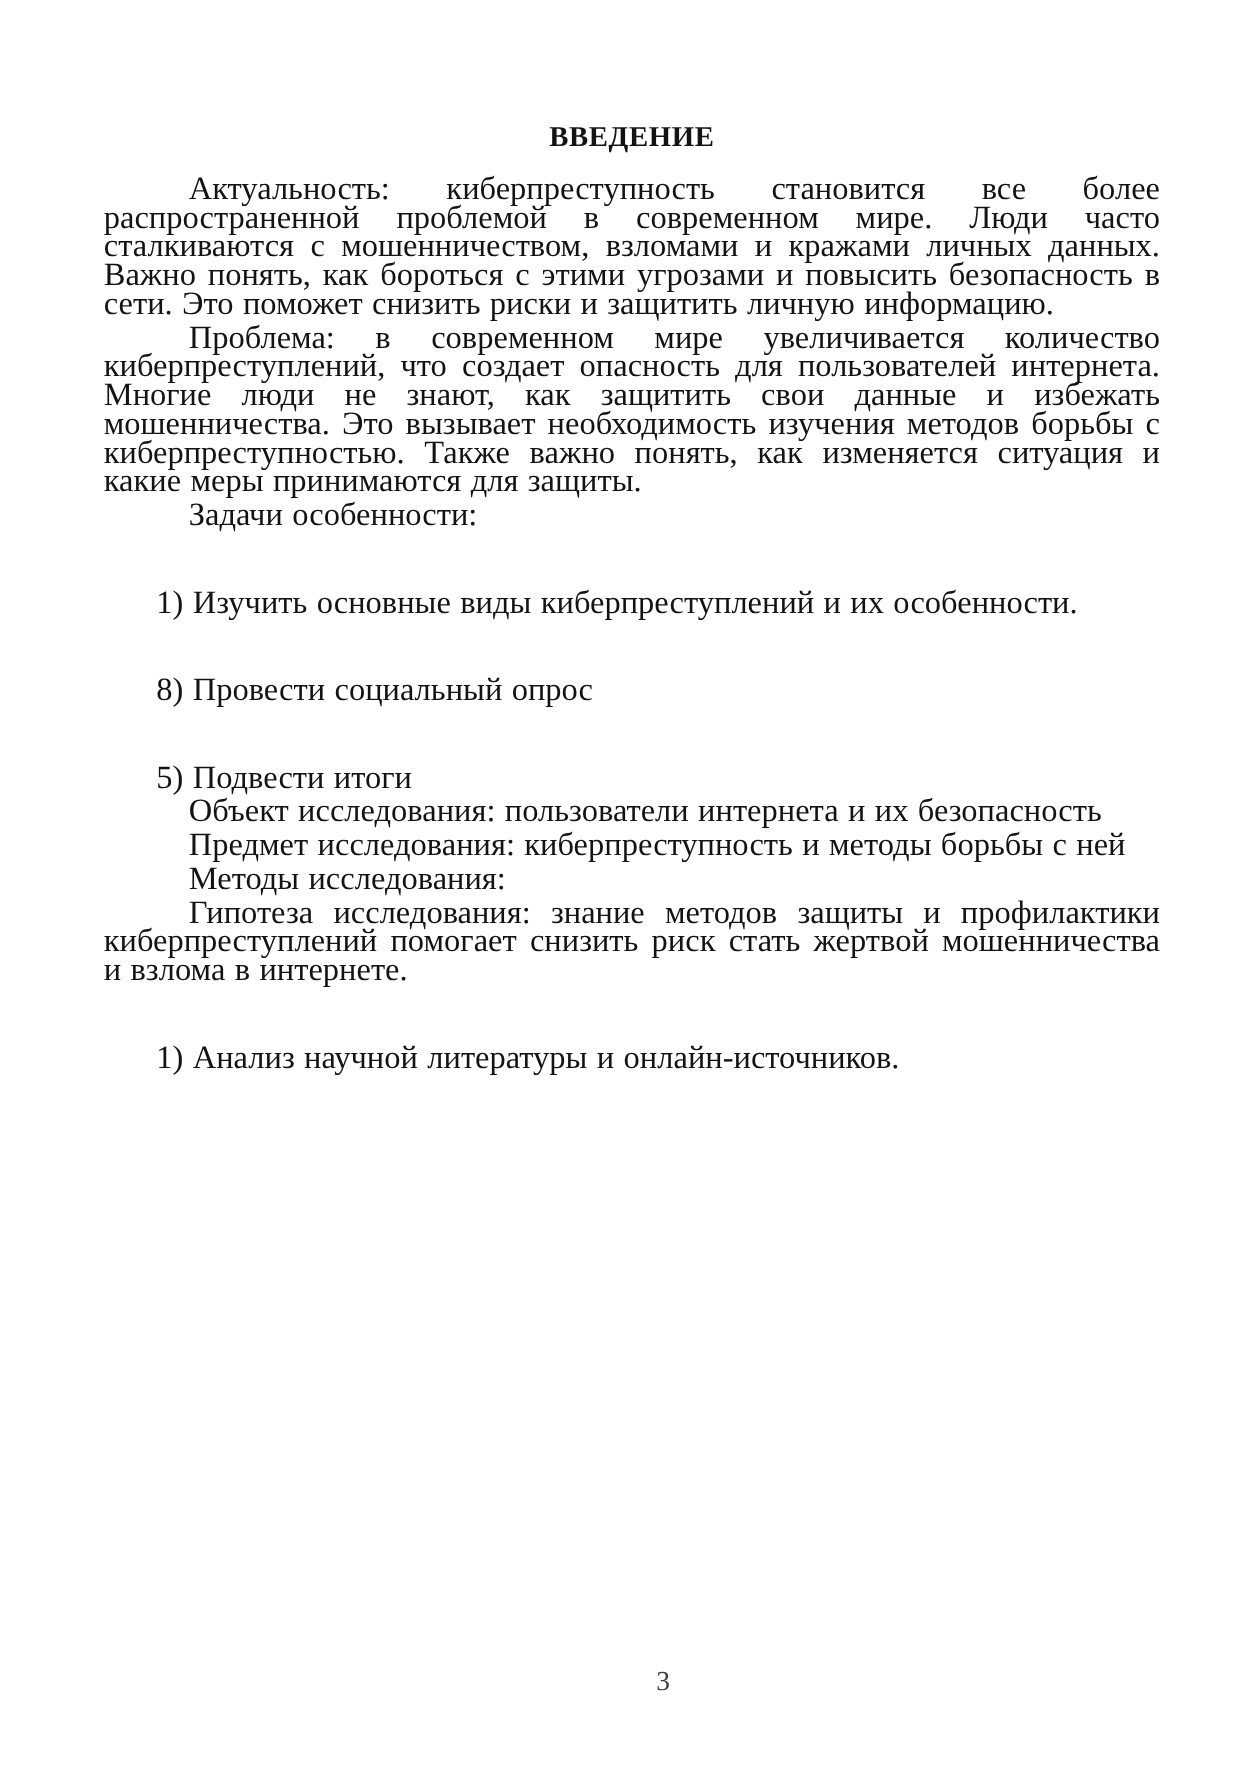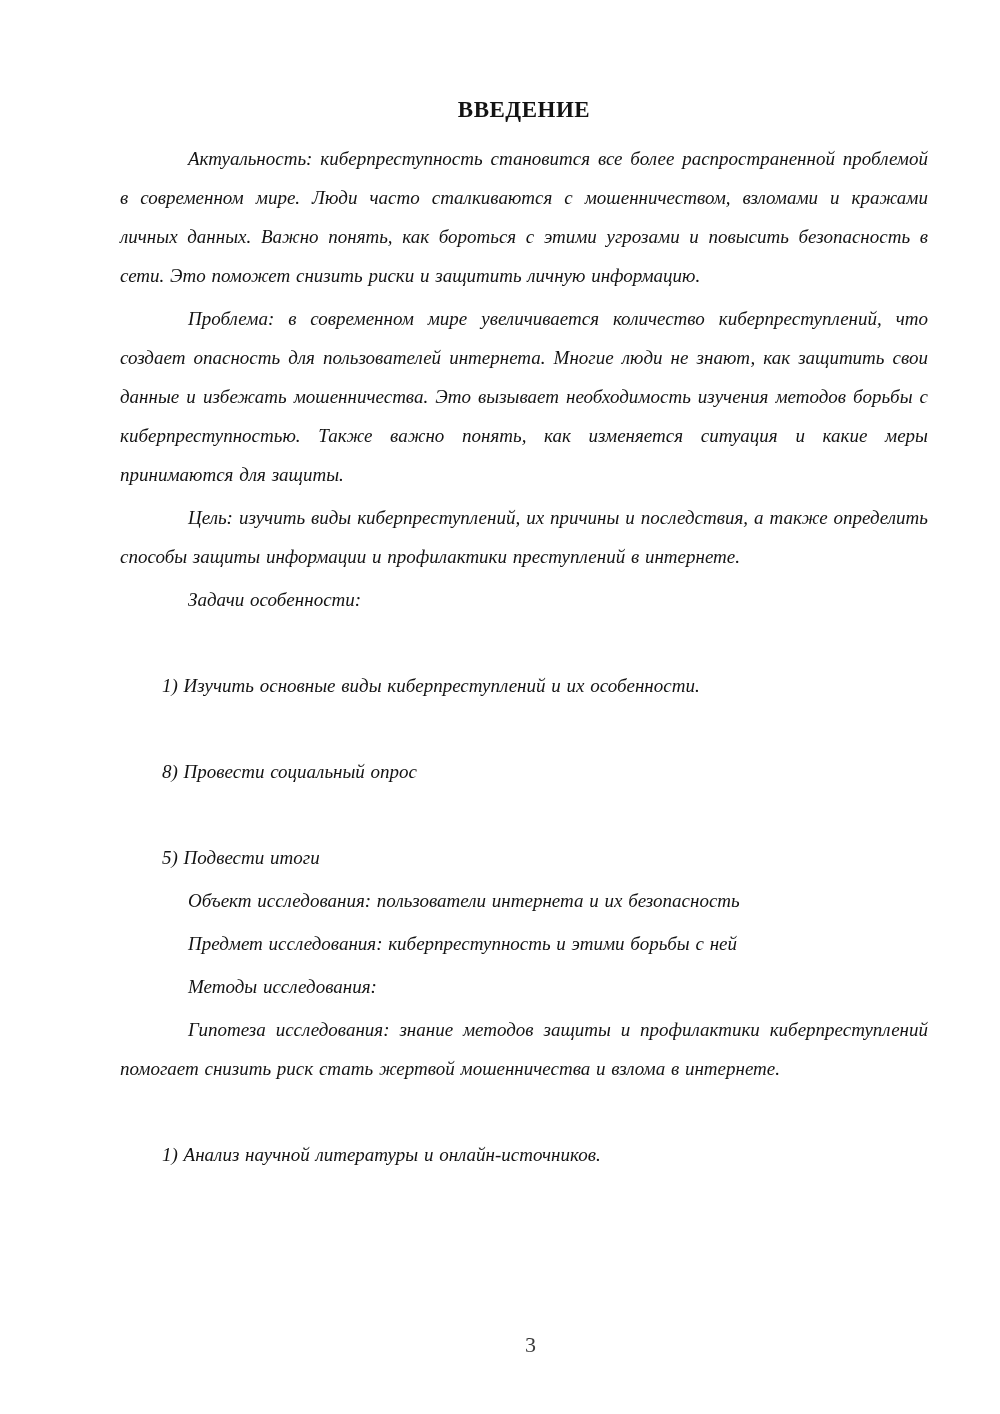--- a/index.html
+++ b/index.html
@@ -8,37 +8,36 @@
     position: relative;
     width: 1000px;
     height: 1414px;
     margin: 0 auto;
     background: #ffffff;
     color: #131313;
     font-family: "Liberation Serif", "DejaVu Serif", serif;
     overflow: hidden;
   }
   .content {
-    padding: 90px 72px 0 120px;
+    padding: 90px 72px 0 83px;
   }
   .doc-title {
     font-size: 23px;
     line-height: 39px;
     font-weight: bold;
     text-align: center;
     letter-spacing: 0.5px;
     margin: 0 0 10px 0;
   }
   .para {
-    font-size: 19px;
-    line-height: 39px;
+    font-size: 26px;
+    line-height: 23px;
     text-align: justify;
     margin: 0 0 4px 0;
     word-spacing: 1px;
-    font-style: italic;
   }
   .para.body-para { text-indent: 68px; }
   .para.list-para { text-indent: 42px; margin-top: 47px; }
   .page-number {
     position: absolute;
     top: 1330px;
     left: 133px;
     right: 72px;
     text-align: center;
     font-size: 22px;
@@ -51,35 +50,34 @@
 
 <div class="page">
   <div class="content">
 
     <h1 class="doc-title">ВВЕДЕНИЕ</h1>
 
     <p class="para body-para">Актуальность: киберпреступность становится все более распространенной проблемой в современном мире. Люди часто сталкиваются с мошенничеством, взломами и кражами личных данных. Важно понять, как бороться с этими угрозами и повысить безопасность в сети. Это поможет снизить риски и защитить личную информацию.</p>
 
     <p class="para body-para">Проблема: в современном мире увеличивается количество киберпреступлений, что создает опасность для пользователей интернета. Многие люди не знают, как защитить свои данные и избежать мошенничества. Это вызывает необходимость изучения методов борьбы с киберпреступностью. Также важно понять, как изменяется ситуация и какие меры принимаются для защиты.</p>
 
-    <p class="para body-para">Цель: изучить виды киберпреступлений, их причины и последствия, а также определить способы защиты информации и профилактики преступлений в интернете.</p>
 
     <p class="para body-para">Задачи особенности:</p>
 
     <p class="para list-para">1) Изучить основные виды киберпреступлений и их особенности.</p>
 
 
 
     <p class="para list-para">8) Провести социальный опрос</p>
 
     <p class="para list-para">5) Подвести итоги</p>
 
     <p class="para body-para">Объект исследования: пользователи интернета и их безопасность</p>
 
-    <p class="para body-para">Предмет исследования: киберпреступность и этими борьбы с ней</p>
+    <p class="para body-para">Предмет исследования: киберпреступность и методы борьбы с ней</p>
 
     <p class="para body-para">Методы исследования:</p>
 
     <p class="para body-para">Гипотеза исследования: знание методов защиты и профилактики киберпреступлений помогает снизить риск стать жертвой мошенничества и взлома в интернете.</p>
 
     <p class="para list-para">1) Анализ научной литературы и онлайн-источников.</p>
 
   </div>
 
   <div class="page-number">3</div>

